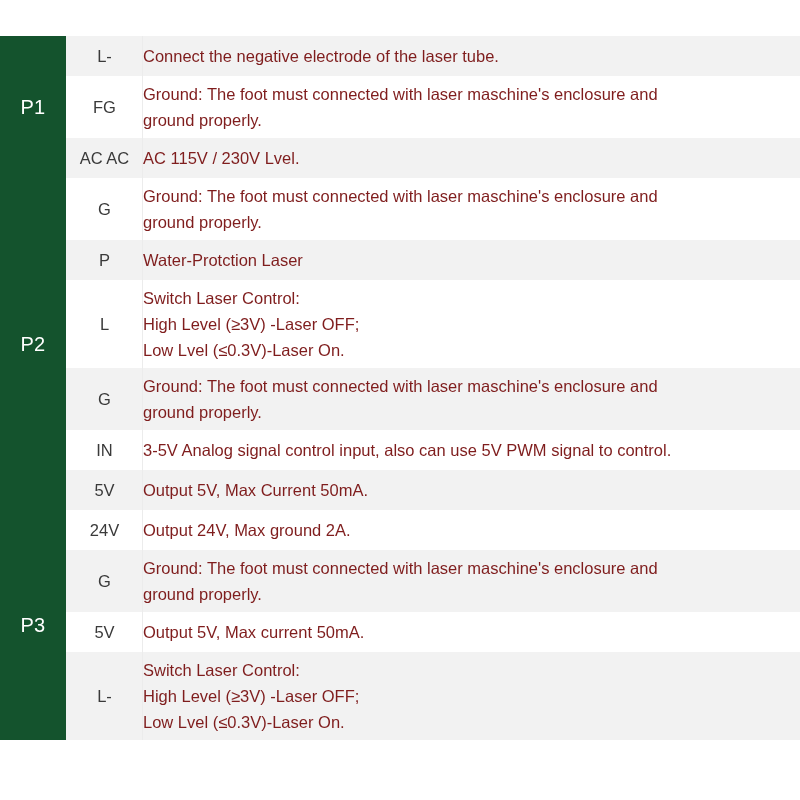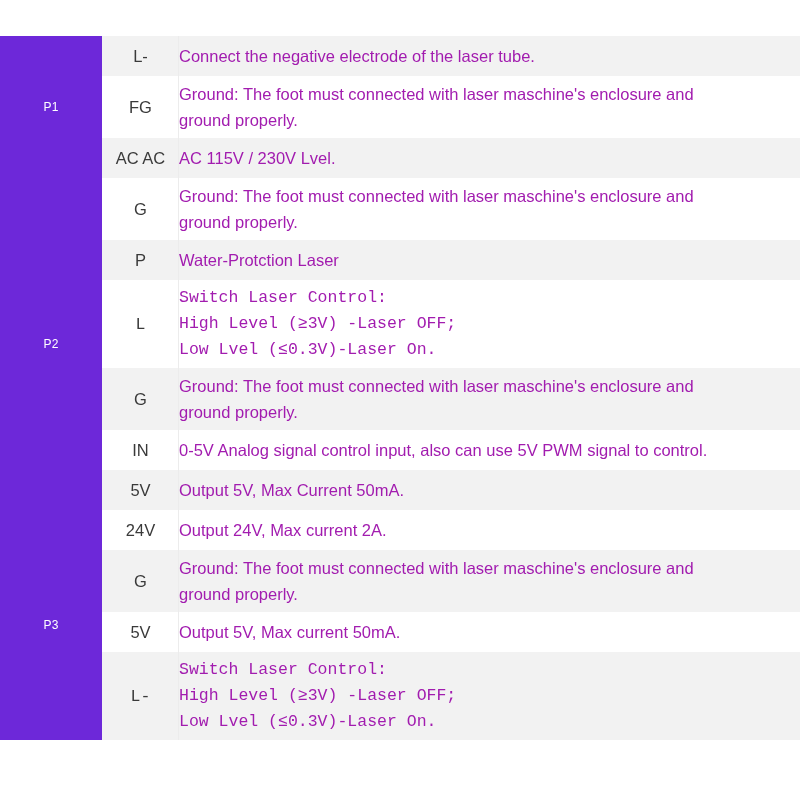--- a/index.html
+++ b/index.html
@@ -30,61 +30,61 @@
   }
 
   .pin-table td {
     padding: 0;
     vertical-align: middle;
     border: 0;
   }
 
   
   .group-cell {
-    width: 102px;
-    background: #6d28d9;
+    width: 66px;
+    background: #14532d;
     color: #ffffff;
     text-align: center;
-    font-size: 12px;
+    font-size: 20px;
     letter-spacing: 0.2px;
     border-bottom: 2px solid #ffffff;
     border-right: 2px solid #ffffff;
   }
 
   
   .pin-cell {
     width: 77px;
     text-align: center;
     font-size: 16.5px;
     color: #3a3a3a;
     padding: 0 2px;
   }
 
   
   .desc-cell {
     font-size: 16.5px;
-    color: #a21caf;
+    color: #7f1d1d;
     padding: 0 10px 0 10px;
     line-height: 26px;
   }
   .desc-cell .line { display: block; white-space: nowrap; }
 
   
   tr.stripe-light .pin-cell,
   tr.stripe-light .desc-cell { background: #f2f2f2; }
   tr.stripe-white .pin-cell,
   tr.stripe-white .desc-cell { background: #ffffff; }
 
   
   .pin-cell { box-shadow: inset -1px 0 0 #ececec; }
 
   
   .h1 { height: 40px; }
   .h2 { height: 62px; }
-  .h3 { height: 88px; font-family: Liberation Mono, monospace; }
+  .h3 { height: 88px; }
 </style>
 </head>
 <body>
 
 <div id="page">
   <table class="pin-table">
     <tbody>
         <tr class="stripe-light">
           <td class="group-cell" rowspan="3">P1</td>
           <td class="pin-cell h1">L-</td>
@@ -130,34 +130,34 @@
         <tr class="stripe-light">
           <td class="pin-cell h2">G</td>
           <td class="desc-cell h2">
             <span class="line">Ground: The foot must connected with laser maschine's enclosure and</span>
             <span class="line">ground properly.</span>
           </td>
         </tr>
         <tr class="stripe-white">
           <td class="pin-cell h1">IN</td>
           <td class="desc-cell h1">
-            <span class="line">0-5V Analog signal control input, also can use 5V PWM signal to control.</span>
+            <span class="line">3-5V Analog signal control input, also can use 5V PWM signal to control.</span>
           </td>
         </tr>
         <tr class="stripe-light">
           <td class="pin-cell h1">5V</td>
           <td class="desc-cell h1">
             <span class="line">Output 5V, Max Current 50mA.</span>
           </td>
         </tr>
         <tr class="stripe-white">
           <td class="group-cell" rowspan="4">P3</td>
           <td class="pin-cell h1">24V</td>
           <td class="desc-cell h1">
-            <span class="line">Output 24V, Max current 2A.</span>
+            <span class="line">Output 24V, Max ground 2A.</span>
           </td>
         </tr>
         <tr class="stripe-light">
           <td class="pin-cell h2">G</td>
           <td class="desc-cell h2">
             <span class="line">Ground: The foot must connected with laser maschine's enclosure and</span>
             <span class="line">ground properly.</span>
           </td>
         </tr>
         <tr class="stripe-white">

